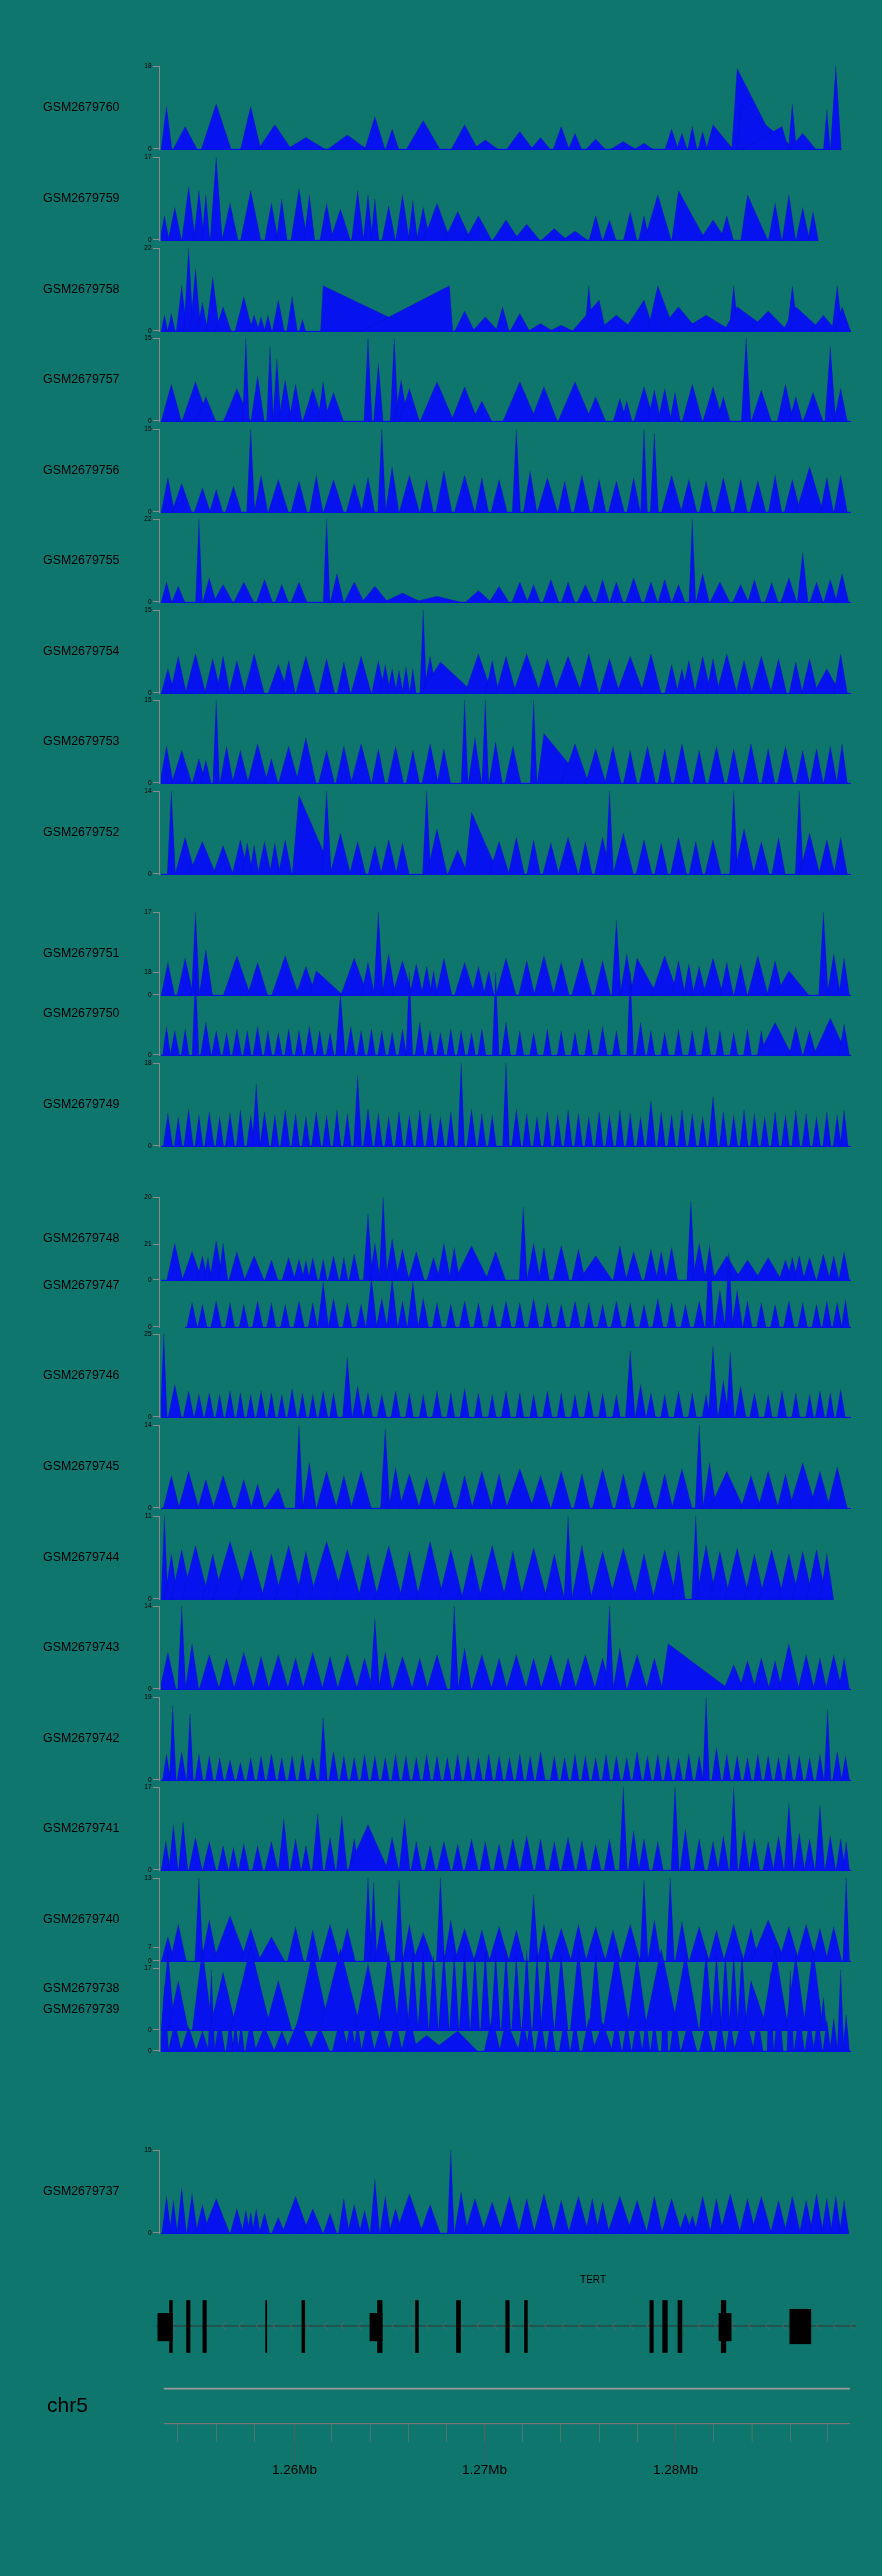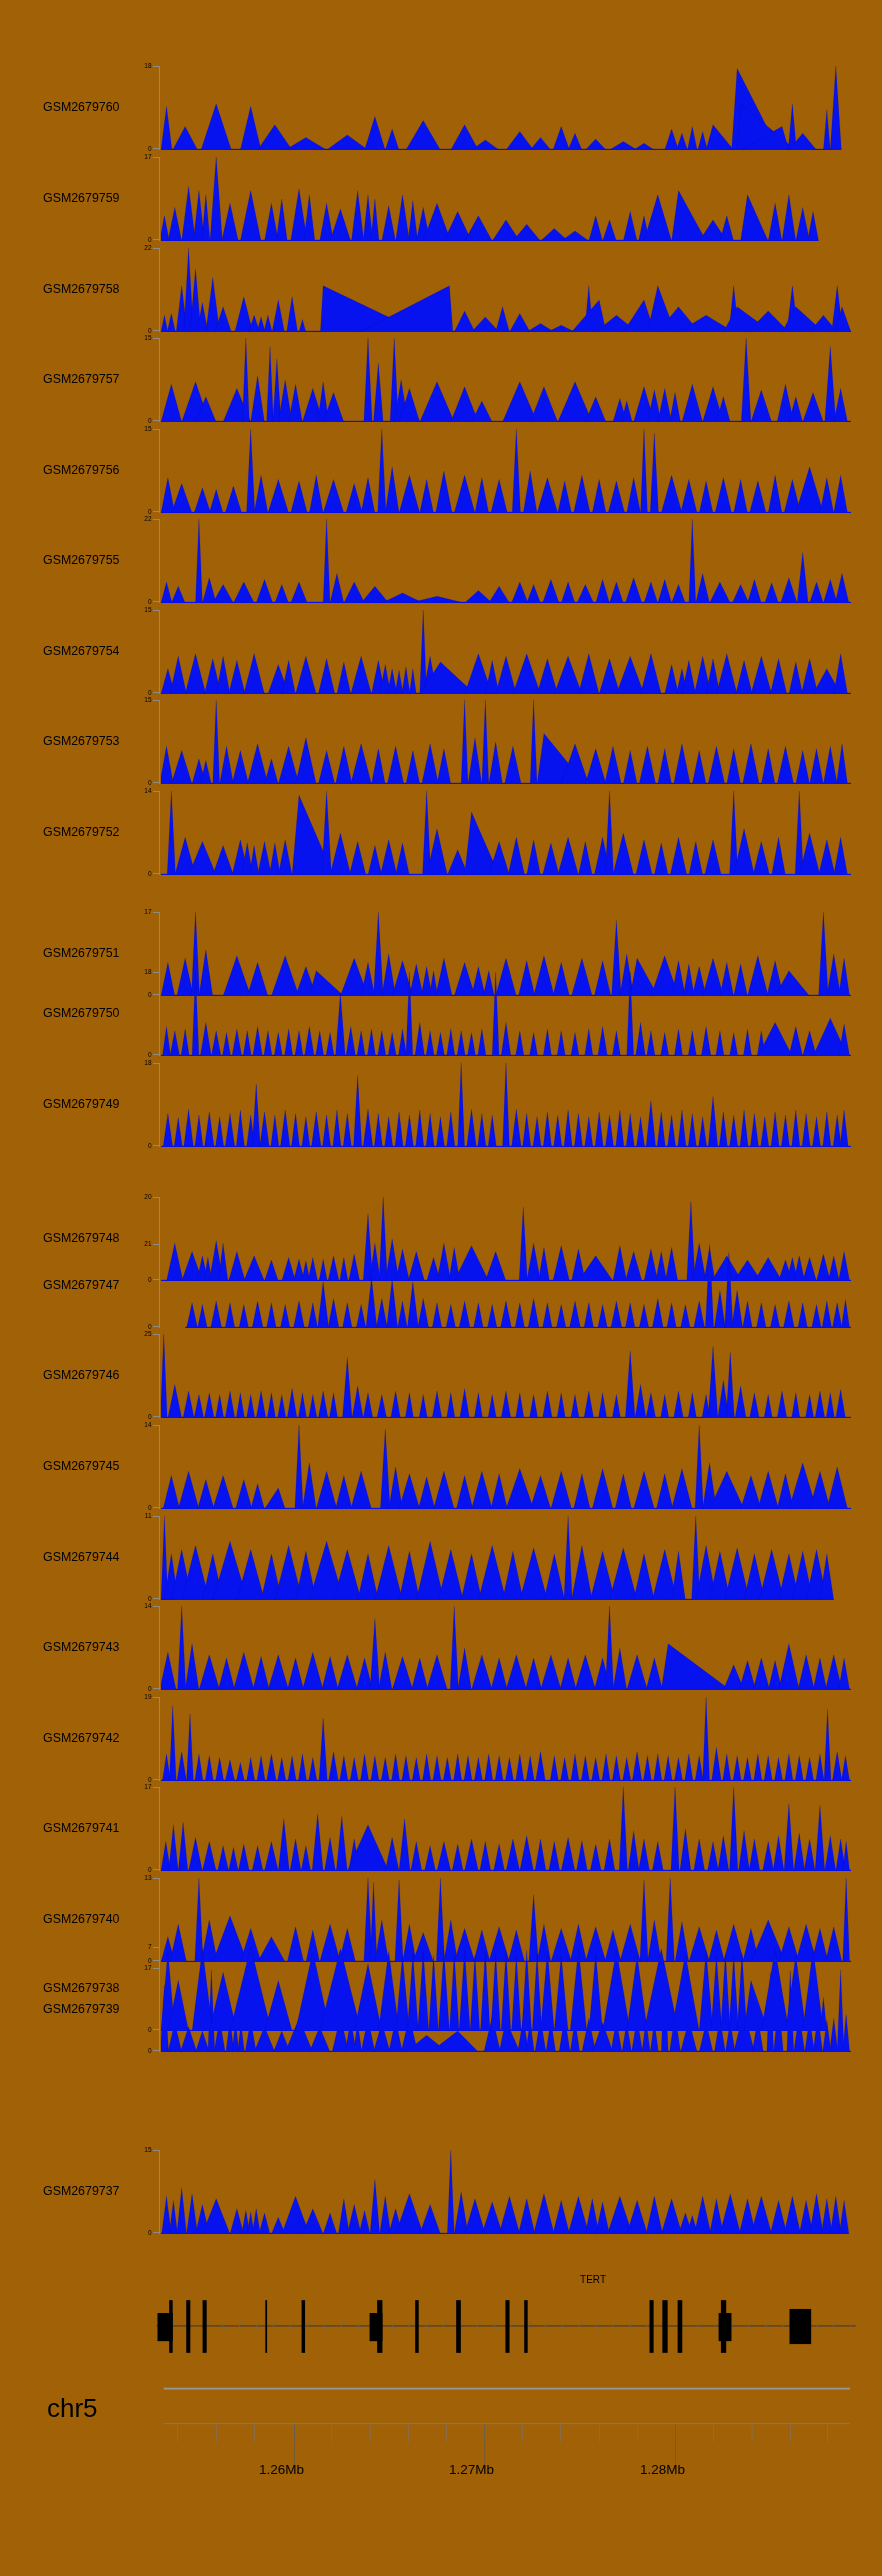--- a/index.html
+++ b/index.html
@@ -1,35 +1,35 @@
 <!DOCTYPE html>
 <html style="font-size:9.4px"><head>
 <meta charset="utf-8">
 <style>
   html,body{margin:0;padding:0;background:#ffffff;}
-  #canvas{position:relative;width:882px;height:2576px;background:#a16207;overflow:hidden;
+  #canvas{position:relative;width:882px;height:2576px;background:#0f766e;overflow:hidden;
           font-family:"Liberation Sans", sans-serif;}
   .track{position:absolute;left:0;width:882px;height:84px;}
   .track-label{position:absolute;left:43px;top:34px;width:100px;height:15.3px;line-height:15.3px;
                font-size:12.4px;color:#000;}
   .ymax-label,.yzero-label{position:absolute;left:128px;width:23.5px;height:8.2px;line-height:8.2px;
                font-size:6.5px;color:#000;text-align:right;}
   .ymax-label{top:-4.1px;}
   .yzero-label{top:79px;}
   .yaxis-line{position:absolute;left:159px;top:0;width:1.2px;height:84px;background:#8a8a8a;}
   .ytick{position:absolute;left:153px;width:6.5px;height:1.2px;background:#8a8a8a;}
   .ytick.top{top:0;}
   .ytick.bottom{top:82px;}
   .area-svg{position:absolute;left:161px;top:0;}
   #gene-track{position:absolute;left:0;top:2282px;width:882px;height:82px;}
   #gene-name{position:absolute;left:506px;top:-8.2px;width:100px;text-align:right;
              font-size:10px;color:#000;}
   #ruler{position:absolute;left:0;top:2376px;width:882px;height:129px;}
-  #chrom-label{position:absolute;left:47px;top:16.5px;font-size:26px;color:#000;}
-  .mb-label{position:absolute;top:86px;width:71px;text-align:left;font-size:13.5px;color:#000;}
+  #chrom-label{position:absolute;left:47px;top:16.5px;font-size:21px;color:#000;}
+  .mb-label{position:absolute;top:86px;width:71px;text-align:center;font-size:13.5px;color:#000;}
 </style>
 </head>
 <body>
 
 <div id="canvas">
   <div id="tracks">
       <div class="track" style="top: 66px;">
     <div class="track-label">GSM2679760</div>
     <div class="ymax-label">18</div>
     <div class="yzero-label">0</div>

